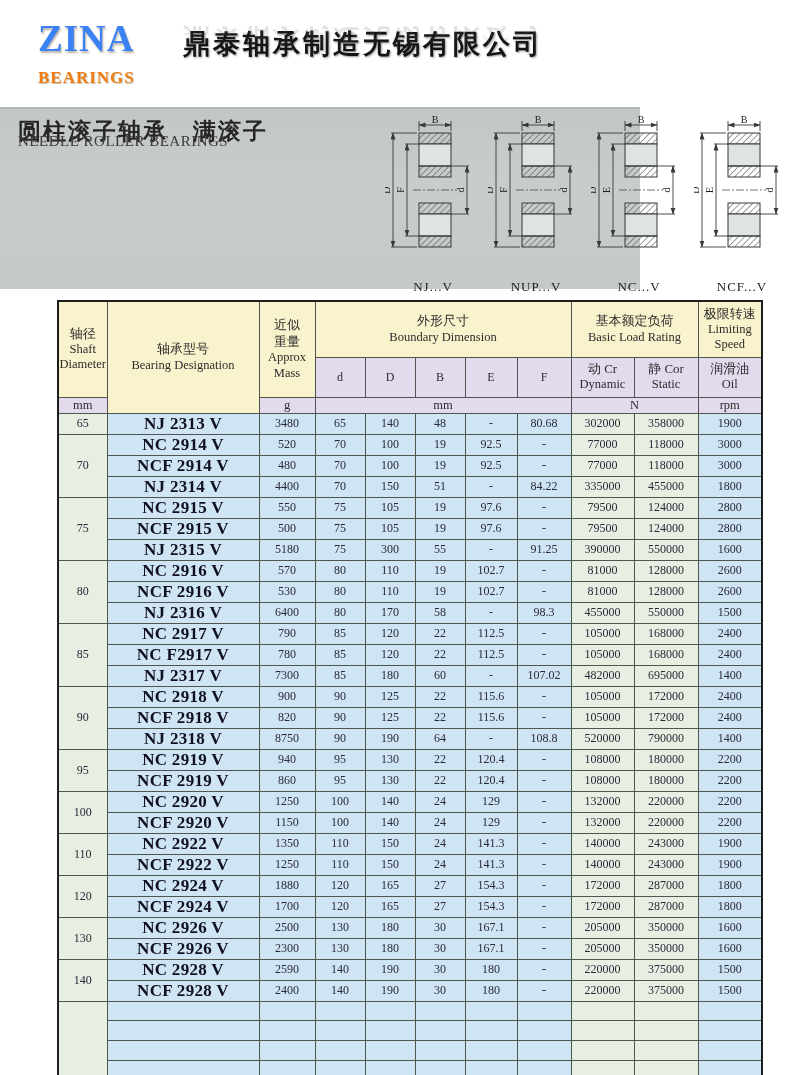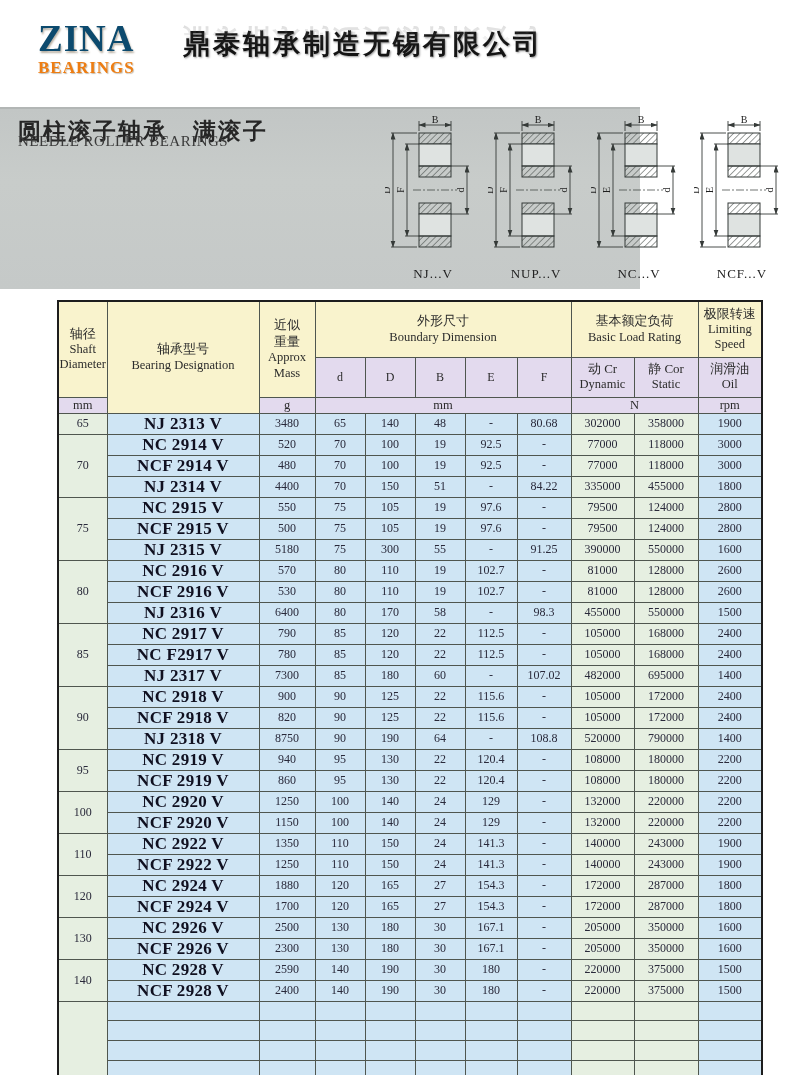--- a/index.html
+++ b/index.html
@@ -1,42 +1,42 @@
 <!DOCTYPE html>
 <html><head>
 <meta charset="utf-8">
 <style>
   * { margin:0; padding:0; box-sizing:border-box; }
   body { background:#e8e8e8; font-family:"Liberation Serif","DejaVu Serif",serif; }
   .page { position:relative; width:800px; height:1075px; background:#ffffff; margin:0 auto; overflow:hidden; }
 
   
   .logo { position:absolute; left:38px; top:20px; line-height:1; }
-  .logo-zina { font-weight:bold; font-size:37px; color:#0c4a6e; letter-spacing:1px;
+  .logo-zina { font-weight:bold; font-size:37px; color:#3b82f6; letter-spacing:1px;
                text-shadow:1px 2px 2px #b9b1a4; }
   .logo-bearings { font-weight:bold; font-size:17px; color:#ee7d12; letter-spacing:1px;
-               margin-top:2px; text-shadow:1px 1px 1px #c5bdb0; }
+               margin-top:12px; text-shadow:1px 1px 1px #c5bdb0; }
   .company { position:absolute; left:183px; top:26px; font-weight:bold; font-size:27px;
              color:#141414; letter-spacing:3px; text-shadow:1px 1px 2px #9a9a9a; white-space:nowrap; }
   .company-reflection { position:absolute; left:183px; top:57px; font-weight:bold; font-size:27px;
              color:#6f6f6f; letter-spacing:3px; white-space:nowrap;
              transform:scaleY(-1); transform-origin:top; opacity:.28;
              -webkit-mask-image:linear-gradient(to top, rgba(0,0,0,1), rgba(0,0,0,0) 75%);
              mask-image:linear-gradient(to top, rgba(0,0,0,1), rgba(0,0,0,0) 75%); }
 
   
   .banner { position:absolute; left:0; top:107px; width:640px; height:182px;
             background:linear-gradient(180deg,#c2c6c5 0%, #c8ccca 40%, #c5c9c8 100%);
             border-top:2px solid #b2b6b5; }
   .banner-title { position:absolute; left:18px; top:7px; font-weight:bold; font-size:23px;
                   color:#262626; letter-spacing:2px; }
   .banner-sub { position:absolute; left:18px; top:24px; font-size:15px; color:#3a3a3a; letter-spacing:.5px; }
   .diagram { position:absolute; top:6px; width:100px; text-align:center; }
   .diagram svg { display:block; margin:0 auto; }
-  .diagram-label { font-size:13px; color:#222; margin-top:1px; letter-spacing:1px; }
+  .diagram-label { font-size:13px; color:#222; margin-top:14px; letter-spacing:1px; }
 
   
   .table-wrap { position:absolute; left:57px; top:300px; }
   table { border-collapse:collapse; table-layout:fixed; width:704px; }
   th, td { border:1px solid #4f564f; text-align:center; vertical-align:middle;
            font-size:12px; color:#29293a; overflow:hidden; }
   table { border:2px solid #1d1d1d; }
   thead tr.r1 { height:56px; }
   thead tr.r2 { height:40px; }
   thead tr.r3 { height:14px; }

